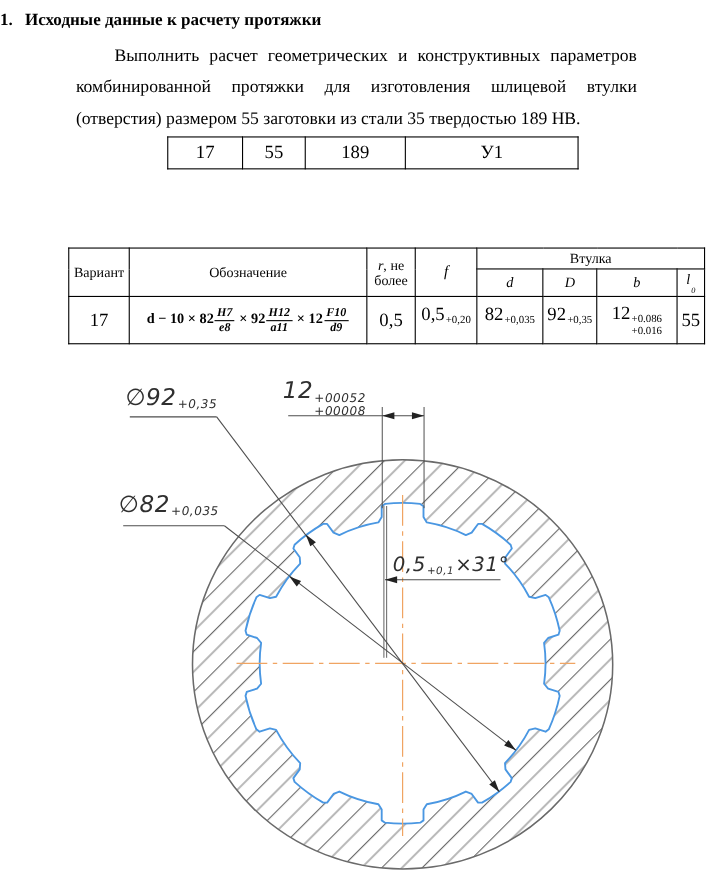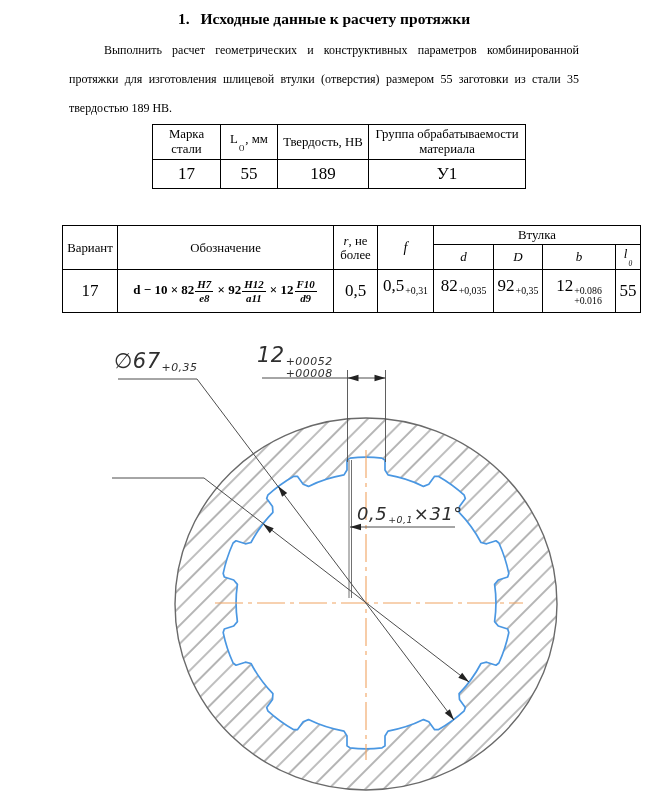--- a/index.html
+++ b/index.html
@@ -1,22 +1,22 @@
 <!DOCTYPE html>
 <html><head>
 <meta charset="utf-8">
 <style>
   html,body{margin:0;padding:0;}
   body{width:648px;height:804px;position:relative;background:#ffffff;overflow:hidden;
        font-family:"Liberation Serif",serif;color:#000;}
   
-  .doc-title{position:absolute;top:10px;left:0;width:648px;text-align:center;
+  .doc-title{position:absolute;top:10px;left:0;width:648px;
              font-weight:bold;font-size:15.5px;}
   .doc-title .tnum{margin-right:11px;}
-  .doc-para{position:absolute;left:69px;top:36px;width:510px;font-size:12px;
+  .doc-para{position:absolute;left:69px;top:36px;width:510px;font-size:16px;
             line-height:29px;text-align:justify;text-indent:35px;}
   
   table{border-collapse:collapse;table-layout:fixed;width:100%;}
   th,td{border:1.5px solid #000;text-align:center;vertical-align:middle;
         font-weight:normal;font-size:17px;padding:1px 2px;overflow:hidden;}
   #t1-wrap{position:absolute;left:152px;top:124px;width:373px;}
   #t1-wrap th{height:32px;font-size:12.8px;line-height:1.15;}
   #t1-wrap td{height:26px;}
   #t2-wrap{position:absolute;left:62px;top:225px;width:578px;}
   #t2-wrap .h1{height:16px;font-size:12.8px;line-height:1.1;}
@@ -53,29 +53,20 @@
 
 <div id="t1-wrap">
   <table>
     <colgroup>
         <col style="width:68px">
         <col style="width:57px">
         <col style="width:91px">
         <col style="width:157px">
       </colgroup>
     <tbody>
-        <tr>
-      <th>Марка стали</th>
-      <th><span class="tb">L</span><span class="ts">
-              <span></span>
-              <span>О</span>
-            </span><span class="tpost">, мм</span></th>
-      <th>Твердость, НВ</th>
-      <th>Группа обрабатываемости материала</th>
-    </tr>
     <tr>
       <td>17</td>
       <td>55</td>
       <td>189</td>
       <td>У1</td>
     </tr>
   </tbody>
     </table>
 </div>
 
@@ -106,21 +97,21 @@
       <th class="h2 it"><span class="tb">l</span><span class="ts">
               <span></span>
               <span>0</span>
             </span></th>
     </tr>
     <tr>
       <td>17</td>
       <td class="formula">d − 10 × 82<span class="frac"><span class="fn">H7</span><span class="fd">e8</span></span> × 92<span class="frac"><span class="fn">H12</span><span class="fd">a11</span></span> × 12<span class="frac"><span class="fn">F10</span><span class="fd">d9</span></span></td>
       <td>0,5</td>
       <td><span class="tb">0,5</span><span class="ts">
-              <span>+0,31</span>
+              <span>+0,20</span>
               <span></span>
             </span></td>
       <td><span class="tb">82</span><span class="ts">
               <span>+0,035</span>
               <span></span>
             </span></td>
       <td><span class="tb">92</span><span class="ts">
               <span>+0,35</span>
               <span></span>
             </span></td>
@@ -158,22 +149,26 @@
       <line x1="347.5" y1="50" x2="347.5" y2="142" stroke="#4d4d4d" stroke-width="0.9"></line>
       <line x1="385.5" y1="50" x2="385.5" y2="142" stroke="#4d4d4d" stroke-width="0.9"></line>
       <line x1="262" y1="58" x2="385.5" y2="58" stroke="#4d4d4d" stroke-width="1"></line>
       <polygon points="347.5,58 358.5,54.8 358.5,61.2" fill="#222"></polygon>
       <polygon points="385.5,58 374.5,61.2 374.5,54.8" fill="#222"></polygon>
       <line x1="349" y1="140" x2="349" y2="278" stroke="#4d4d4d" stroke-width="0.8"></line>
       <line x1="351.5" y1="140" x2="351.5" y2="278" stroke="#4d4d4d" stroke-width="0.8"></line>
       <line x1="350" y1="207" x2="455" y2="207" stroke="#4d4d4d" stroke-width="1"></line>
       <polygon points="350,207 361.0,203.8 361.0,210.2" fill="#222"></polygon>
     </svg>
-  <div class="dim-label" style="left:114px;top:29px"><span class="tb">∅67</span><span class="ts">
+  <div class="dim-label" style="left:114px;top:29px"><span class="tb">∅92</span><span class="ts">
         <span>+0,35</span>
+        <span></span>
+      </span></div>
+  <div class="dim-label" style="left:108px;top:126px"><span class="tb">∅82</span><span class="ts">
+        <span>+0,035</span>
         <span></span>
       </span></div>
   <div class="dim-label" style="left:257px;top:23px"><span class="tb">12</span><span class="ts">
         <span>+00052</span>
         <span>+00008</span>
       </span></div>
   <div class="dim-label small" style="left:357px;top:183px"><span class="tb">0,5</span><span class="ts">
         <span>+0,1</span>
         <span></span>
       </span><span class="tpost">×31°</span></div>

